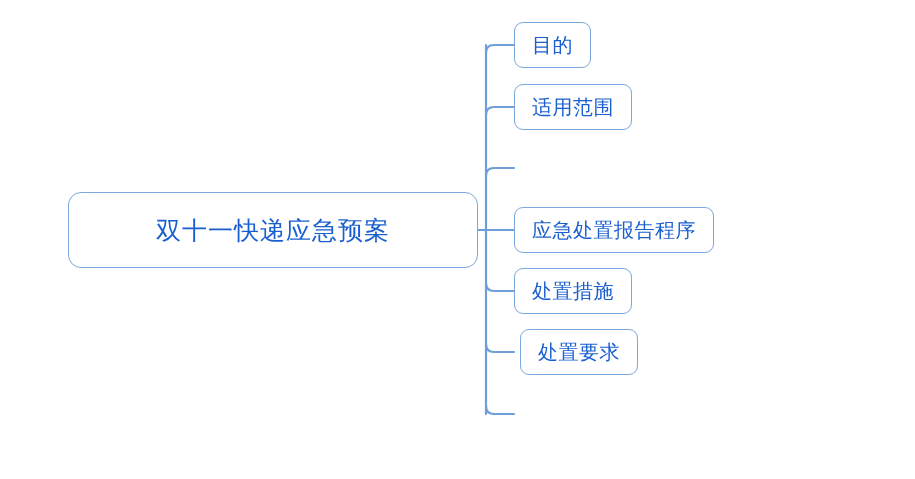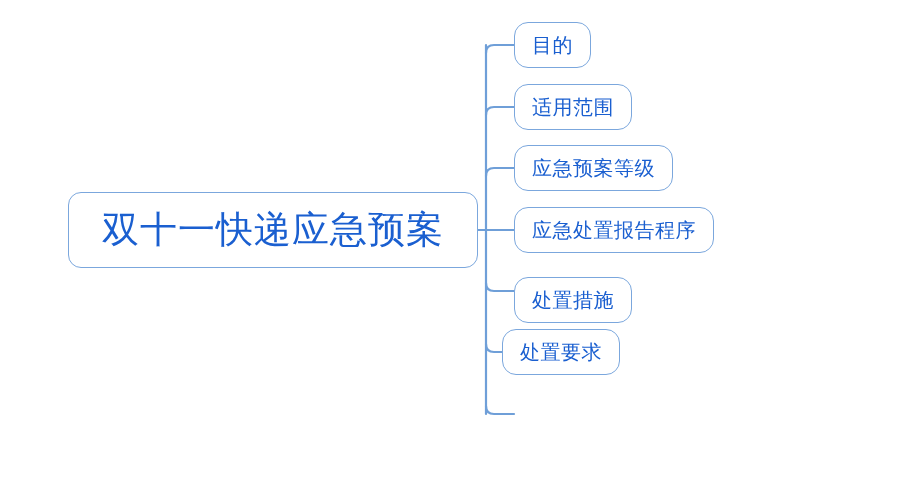--- a/index.html
+++ b/index.html
@@ -43,27 +43,27 @@
     white-space: nowrap;
     color: #1a5fd0;
   }
 
   .node.root {
     left: 68px;
     top: 192px;
     width: 410px;
     height: 76px;
     border-radius: 13px;
-    font-size: 37px;
+    font-size: 25px;
     letter-spacing: 1px;
   }
 
   .node.child {
     height: 46px;
-    border-radius: 14px;
+    border-radius: 9px;
     font-size: 20px;
     padding: 12px 17px;
     letter-spacing: 0.5px;
   }
 </style>
 </head>
 <body>
 
 <div id="mindmap">
 
@@ -83,22 +83,21 @@
       <path d="M486,406 Q486,414 494,414 L514,414"></path>
     </g>
   </svg>
 
   <div class="node root">双十一快递应急预案</div>
 
   <div class="node child" style="left:514px; top:22px;">目的</div>
 
   <div class="node child" style="left:514px; top:84px;">适用范围</div>
 
-  <div class="node child" style="left:514px; top:145px;">应急预案等级</div>
 
   <div class="node child" style="left:514px; top:207px;font-family:Liberation Serif, serif;">应急处置报告程序</div>
 
-  <div class="node child" style="left:514px; top:277px;">处置措施</div>
+  <div class="node child" style="left:514px; top:268px;">处置措施</div>
 
-  <div class="node child" style="left:502px; top:329px;">处置要求</div>
+  <div class="node child" style="left:520px; top:329px;">处置要求</div>
 
 
 </div>
 
 </body></html>

